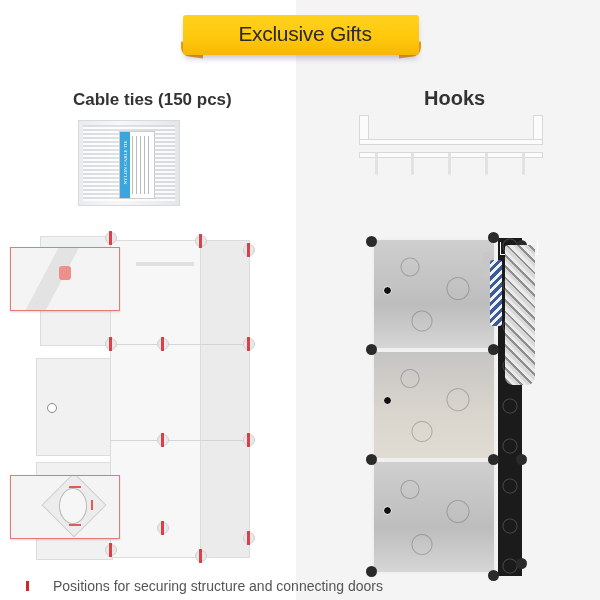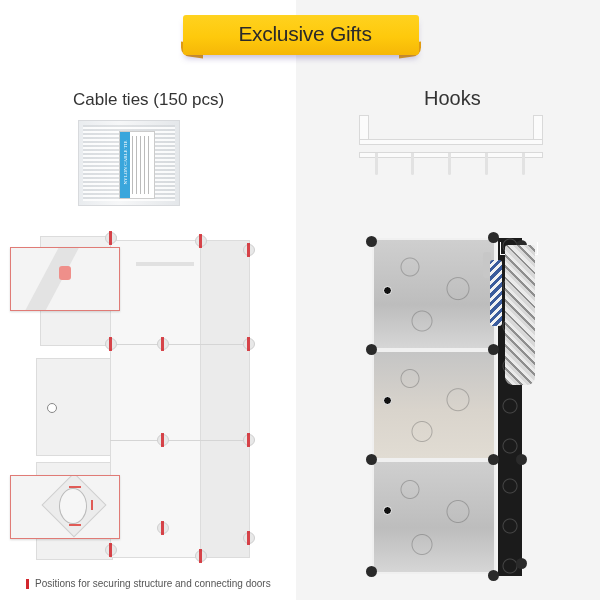--- a/index.html
+++ b/index.html
@@ -10,21 +10,21 @@
   
   .ribbon { position: absolute; left: 181px; top: 13px; width: 240px; height: 48px; }
   .ribbon .tail-l, .ribbon .tail-r { position: absolute; top: 30px; width: 22px; height: 14px; background: #e8a10c; }
   .ribbon .tail-l { left: 0; border-radius: 0 0 0 8px; transform: skewY(8deg); }
   .ribbon .tail-r { right: 0; border-radius: 0 0 8px 0; transform: skewY(-8deg); }
   .ribbon .band { position: absolute; left: 2px; right: 2px; top: 2px; height: 40px;
     background: linear-gradient(180deg, #ffd21f 0%, #fec90c 55%, #f6b707 100%);
     border-radius: 3px; box-shadow: 0 5px 6px -2px rgba(90,70,160,0.35); }
   .ribbon .label { position: absolute; left: 8px; right: 0; top: 9px; text-align: center; font-size: 21px; color: #2a2a2a; letter-spacing: -0.3px; }
 
-  .caption { position: absolute; font-size: 17px; color: #333333; font-weight: normal; }
+  .caption { position: absolute; font-size: 17px; color: #333333; font-weight: bold; }
   .cap-cable { left: 73px; top: 90px; }
   .cap-hooks { left: 424px; top: 87px; font-size: 20px; }
 
   
   .bag { position: absolute; left: 78px; top: 120px; width: 100px; height: 84px; background: linear-gradient(90deg,#e9ecef,#f6f7f8 40%,#e4e7ea); border: 1px solid #d8dadd; }
   .bag .stripes { position: absolute; inset: 4px; background: repeating-linear-gradient(0deg, rgba(255,255,255,0.8) 0 2px, rgba(200,204,208,0.5) 2px 4px); }
   .bag .tag { position: absolute; left: 40px; top: 10px; width: 34px; height: 66px; background: #fff; border: 1px solid #ccc; }
   .bag .tag .blue { position: absolute; left: 0; top: 0; width: 10px; height: 66px; background: #3aa6dc; }
   .bag .tag .blue span { position: absolute; left: -26px; top: 28px; width: 62px; transform: rotate(-90deg); font-size: 5px; color: #fff; font-family: "Liberation Serif", serif; white-space: nowrap; text-align: center; }
   .bag .tag .lines { position: absolute; left: 12px; top: 4px; width: 20px; height: 58px; background: repeating-linear-gradient(90deg, #777 0 1px, transparent 1px 4px); opacity: 0.5; }
@@ -52,21 +52,21 @@
   .door .hole { position: absolute; left: 9px; width: 7px; height: 7px; border-radius: 50%; background: #111; border: 1.5px solid #fff; }
   .side-dark { position: absolute; left: 128px; top: 6px; width: 24px; height: 338px; background:
       radial-gradient(circle at 50% 20%, transparent 6px, #444 7px, transparent 8px), #1b1b1b; background-size: 24px 40px; }
   .corner { position: absolute; width: 11px; height: 11px; border-radius: 50%; background: #2a2a2a; }
   .coat { position: absolute; left: 505px; top: 245px; width: 30px; height: 140px; background: repeating-linear-gradient(45deg,#d8d8d8 0 3px,#8e8e8e 3px 5px,#eaeaea 5px 8px); border-radius: 3px 3px 8px 8px; }
   .umbrella { position: absolute; left: 490px; top: 260px; width: 12px; height: 66px; background: repeating-linear-gradient(135deg,#3a5b9c 0 3px,#f2f2f2 3px 6px); border-radius: 3px; }
   .keys { position: absolute; left: 483px; top: 252px; width: 8px; height: 26px; background: #c7c7c7; border-radius: 3px; }
 
   .legend { position: absolute; left: 26px; top: 578px; display: flex; align-items: center; gap: 6px; }
   .legend .mark { width: 3px; height: 10px; background: #d2262d; }
-  .legend .text { font-size: 10px; color: #555; }
+  .legend .text { font-size: 14px; color: #555; margin-left: 18px; }
 </style>
 </head>
 <body>
 
 <div class="left-bg"></div>
 <div class="right-bg"></div>
 
 <div class="ribbon">
   <div class="tail-l"></div>
   <div class="tail-r"></div>

